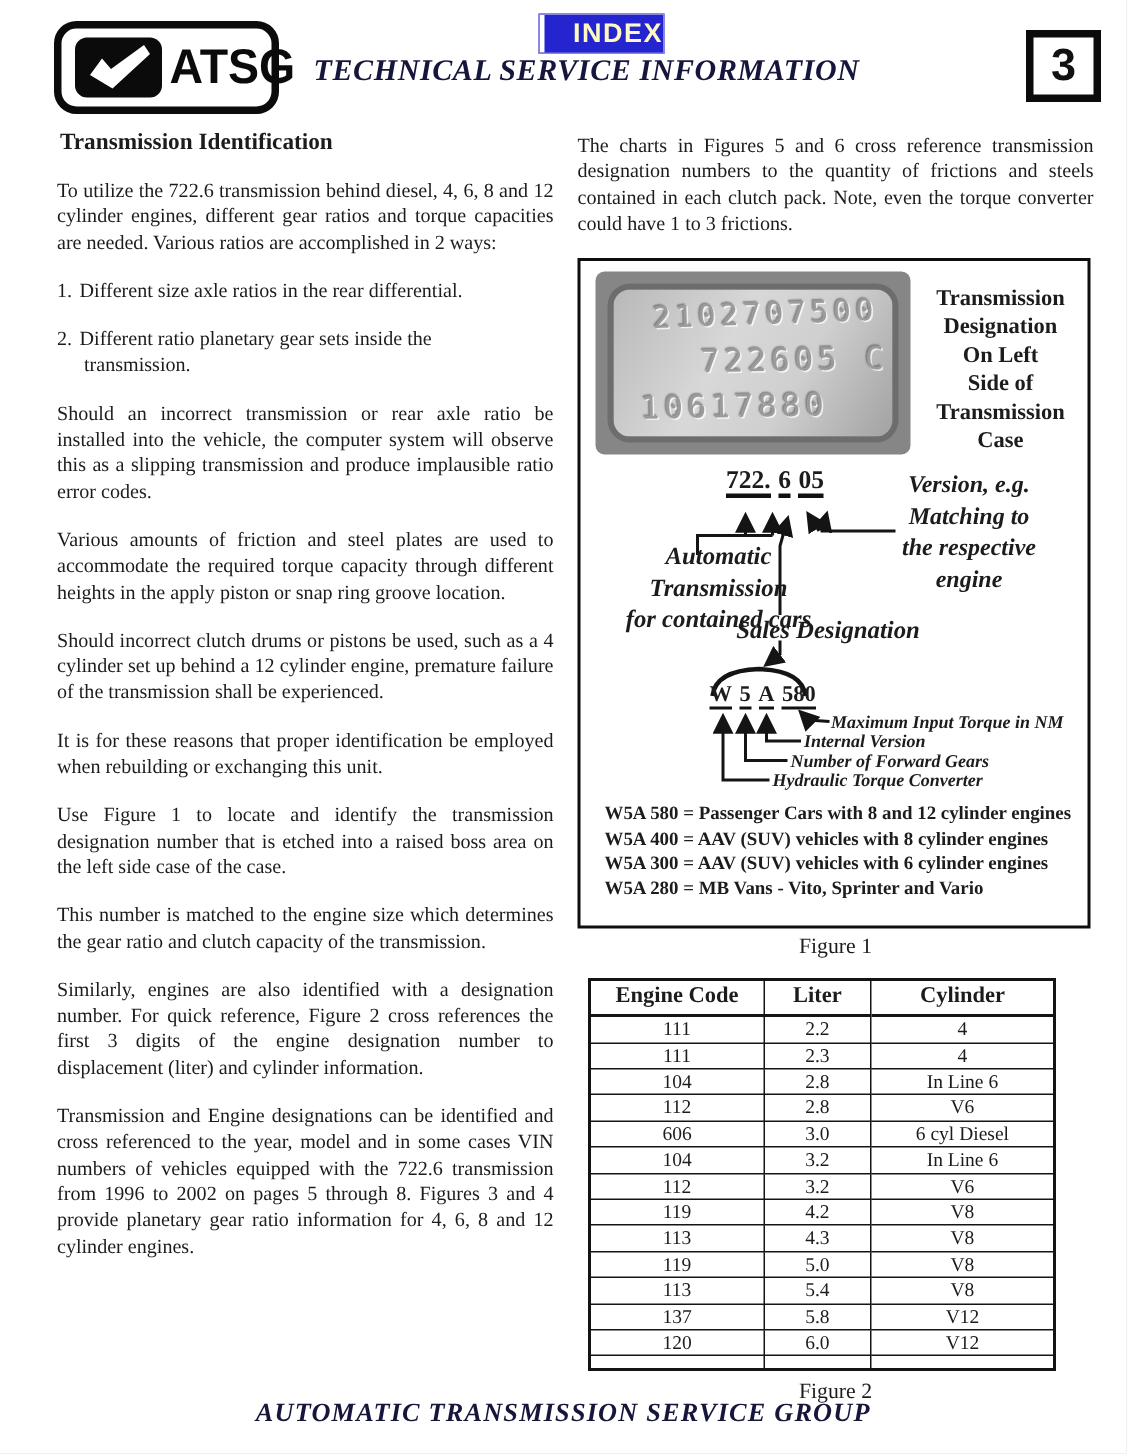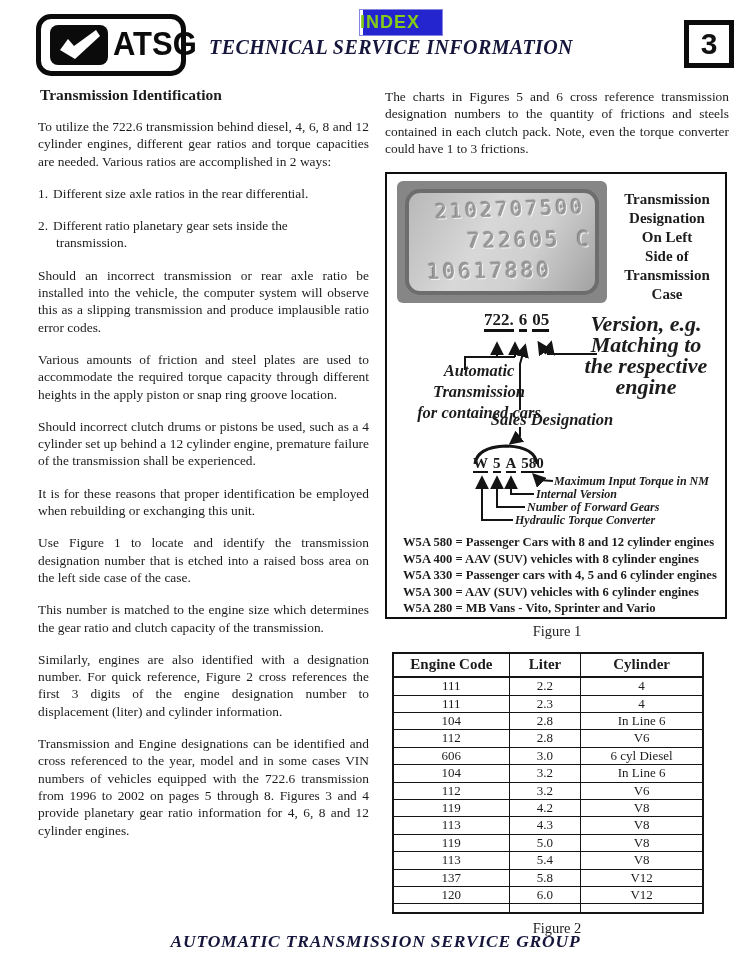--- a/index.html
+++ b/index.html
@@ -7,23 +7,23 @@
         font-family:"Liberation Serif",serif;color:#1c1c1c;}
 
   
   .logo{position:absolute;left:36px;top:14px;width:150px;height:62px;border:5px solid #0b0b0b;
         border-radius:15px;background:#fff;display:flex;align-items:center;box-sizing:border-box;padding-left:9px;}
   .logo-emblem{width:58px;height:40px;background:#0b0b0b;border-radius:8px;flex:0 0 auto;
         display:flex;align-items:center;justify-content:center;}
   .logo-text{font-family:"Liberation Sans",sans-serif;font-weight:800;font-size:31px;letter-spacing:0px;
         color:#0b0b0b;margin-left:5px;transform:scaleY(1.05);}
   .index-btn{position:absolute;left:359px;top:9px;width:82px;height:25px;background:#2525d0;
-        border:1px solid #8585e2;box-shadow:inset 3px 0 0 #ffffff;color:#84cc16;
+        border:1px solid #8585e2;box-shadow:inset 3px 0 0 #ffffff;color:#fef9c3;
         font-family:"Liberation Sans",sans-serif;font-weight:bold;font-size:18px;line-height:25px;
-        text-align:left;letter-spacing:1px;cursor:pointer;}
+        text-align:right;letter-spacing:1px;cursor:pointer;}
   .page-title{position:absolute;left:176px;top:36px;width:430px;text-align:center;
         font-size:20px;font-weight:bold;font-style:italic;color:#16163c;letter-spacing:.4px;}
   .page-num{position:absolute;left:684px;top:20px;width:50px;height:48px;border:5px solid #0b0b0b;
         box-sizing:border-box;background:#fff;text-align:center;line-height:38px;
         font-family:"Liberation Sans",sans-serif;font-weight:bold;font-size:30px;color:#111;}
 
   
   .col-left{position:absolute;left:38px;top:86px;width:331px;}
   .col-right{position:absolute;left:385px;top:88px;width:344px;}
   .col-left h2{font-size:15.5px;margin:0 0 14px 2px;font-weight:bold;}
@@ -42,21 +42,21 @@
         text-shadow:1px 1px 0 rgba(255,255,255,.75),-1px -1px 1px rgba(70,70,70,.55);white-space:nowrap;}
   .stamp.l1{top:4px;left:26px;font-size:20px;transform:rotate(-2deg);}
   .stamp.l2{top:35px;left:58px;font-size:21px;transform:rotate(-1deg);}
   .stamp.l3{top:66px;left:18px;font-size:21px;transform:rotate(-1deg);}
   .side-label{position:absolute;left:226px;top:16px;width:108px;text-align:center;
         font-size:15px;font-weight:bold;line-height:19px;}
   .designation{position:absolute;left:97px;top:136px;font-size:17px;font-weight:bold;white-space:nowrap;}
   .designation span{border-bottom:3px solid #111;padding-bottom:0px;margin-right:5px;}
   .diag-label{position:absolute;font-style:italic;font-weight:bold;text-align:center;}
   .auto-label{left:22px;top:186px;width:140px;font-size:16.5px;line-height:21px;}
-  .version-label{left:195px;top:139px;width:128px;font-size:22px;line-height:21px;}
+  .version-label{left:195px;top:139px;width:128px;font-size:16px;line-height:21px;}
   .sales-label{left:95px;top:236px;width:140px;font-size:16.5px;}
   .code{position:absolute;left:86px;top:281px;font-size:15px;font-weight:bold;white-space:nowrap;}
   .code span{border-bottom:2.5px solid #111;margin-right:5px;}
   .small-label{position:absolute;font-size:12px;font-weight:bold;font-style:italic;white-space:nowrap;}
   .max-label{left:167px;top:300px;}
   .internal-label{left:149px;top:313px;}
   .gears-label{left:140px;top:326px;}
   .hydraulic-label{left:128px;top:339px;}
   .w5a-list{position:absolute;left:16px;top:360px;width:318px;}
   .w5a-list div{font-size:12.6px;font-weight:bold;line-height:16.5px;white-space:nowrap;}
@@ -170,21 +170,20 @@
         <span>W</span><span>5</span><span>A</span><span>580</span>
       </div>
       <div class="small-label max-label">Maximum Input Torque in NM</div>
       <div class="small-label internal-label">Internal Version</div>
       <div class="small-label gears-label">Number of Forward Gears</div>
       <div class="small-label hydraulic-label">Hydraulic Torque Converter</div>
 
       <div class="w5a-list">
           <div>W5A 580 = Passenger Cars with 8 and 12 cylinder engines</div>
           <div>W5A 400 = AAV (SUV) vehicles with 8 cylinder engines</div>
-          <div>W5A 330 = Passenger cars with 4, 5 and 6 cylinder engines</div>
           <div>W5A 300 = AAV (SUV) vehicles with 6 cylinder engines</div>
           <div>W5A 280 = MB Vans - Vito, Sprinter and Vario</div>
         </div>
     </div>
     <div class="fig-caption">Figure 1</div>
 
     <table class="fig2-table">
       <colgroup>
           <col style="width:117px">
           <col style="width:72px">

